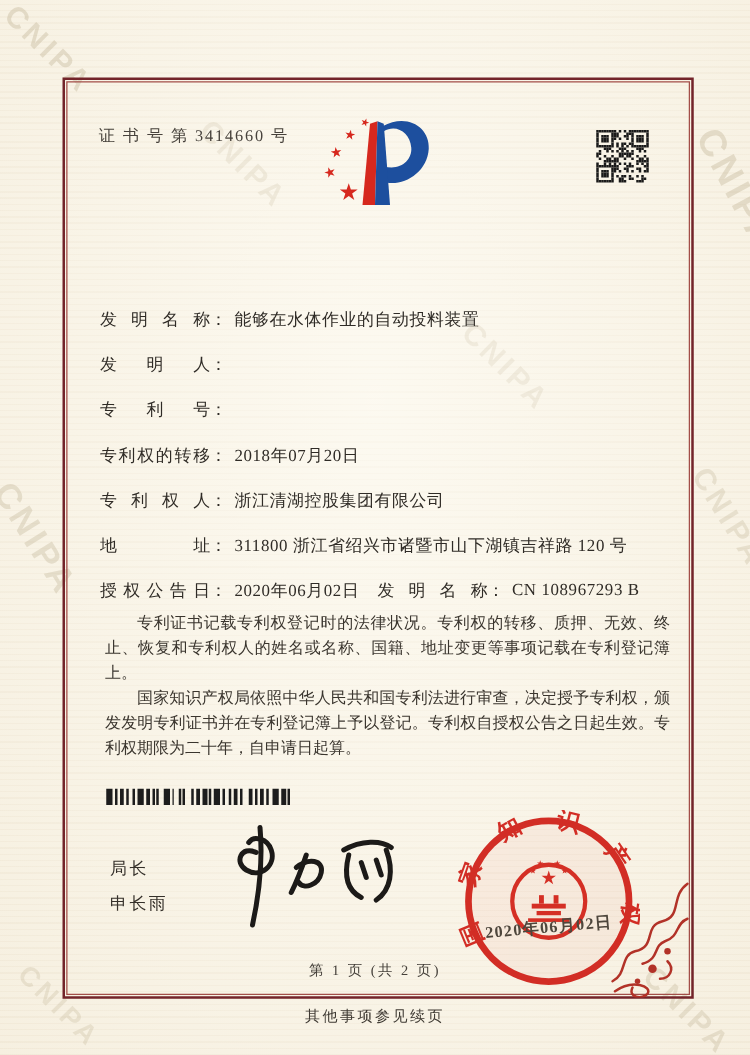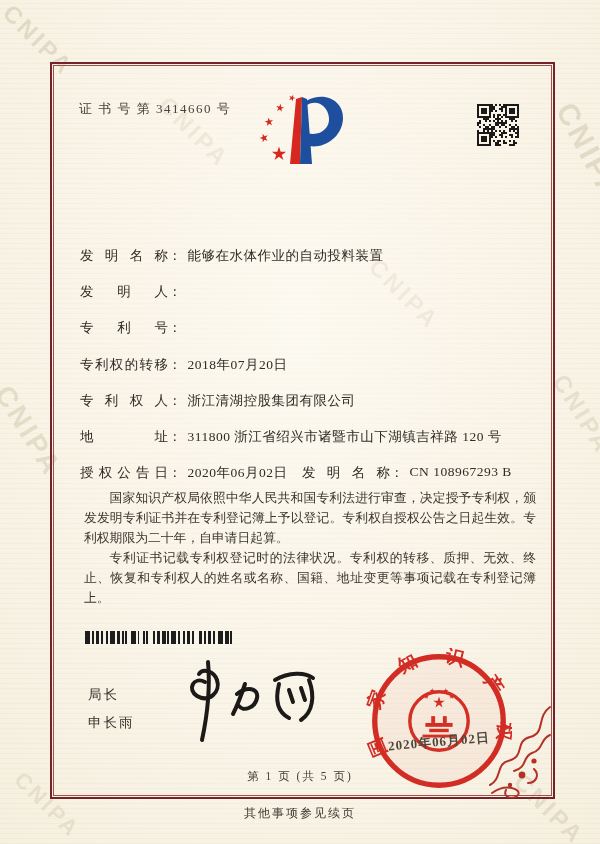--- a/index.html
+++ b/index.html
@@ -572,22 +572,22 @@
         <span class="fvalue">2020年06月02日</span>
       <span class="pair2">
         <span class="flabel">发明名称</span>
           <span class="colon">：</span>
           <span class="fvalue">CN 108967293 B</span>
       </span>
     </div>
   </div>
 
   <div class="body-text">
+    <p>专利证书记载专利权登记时的法律状况。专利权的转移、质押、无效、终止、恢复和专利权人的姓名或名称、国籍、地址变更等事项记载在专利登记簿上。</p>
     <p>国家知识产权局依照中华人民共和国专利法进行审查，决定授予专利权，颁发发明专利证书并在专利登记簿上予以登记。专利权自授权公告之日起生效。专利权期限为二十年，自申请日起算。</p>
-    <p>专利证书记载专利权登记时的法律状况。专利权的转移、质押、无效、终止、恢复和专利权人的姓名或名称、国籍、地址变更等事项记载在专利登记簿上。</p>
   </div>
 
   <div class="barcode" id="barcode">
       <span style="width: 5.25px; background: rgb(29, 29, 29);"></span>
       <span style="width: 1.75px; background: transparent;"></span>
       <span style="width: 1.75px; background: rgb(29, 29, 29);"></span>
       <span style="width: 1.75px; background: transparent;"></span>
       <span style="width: 3.5px; background: rgb(29, 29, 29);"></span>
       <span style="width: 1.75px; background: transparent;"></span>
       <span style="width: 1.75px; background: rgb(29, 29, 29);"></span>
@@ -680,17 +680,17 @@
         <rect x="67" y="70" width="4" height="7"></rect>
         <rect x="79" y="70" width="4" height="7"></rect>
         <rect x="61" y="77" width="28" height="4"></rect>
         <rect x="65" y="83" width="20" height="3.5"></rect>
         <rect x="58" y="89" width="34" height="3"></rect>
       </g>
     </g>
   </svg>
   <div class="seal-date">2020年06月02日</div>
 
-  <div class="page-num">第 1 页 (共 5 页)</div>
+  <div class="page-num">第 1 页 (共 2 页)</div>
 
   <div class="footer-note">其他事项参见续页</div>
 
 </div>
 
 </body></html>

